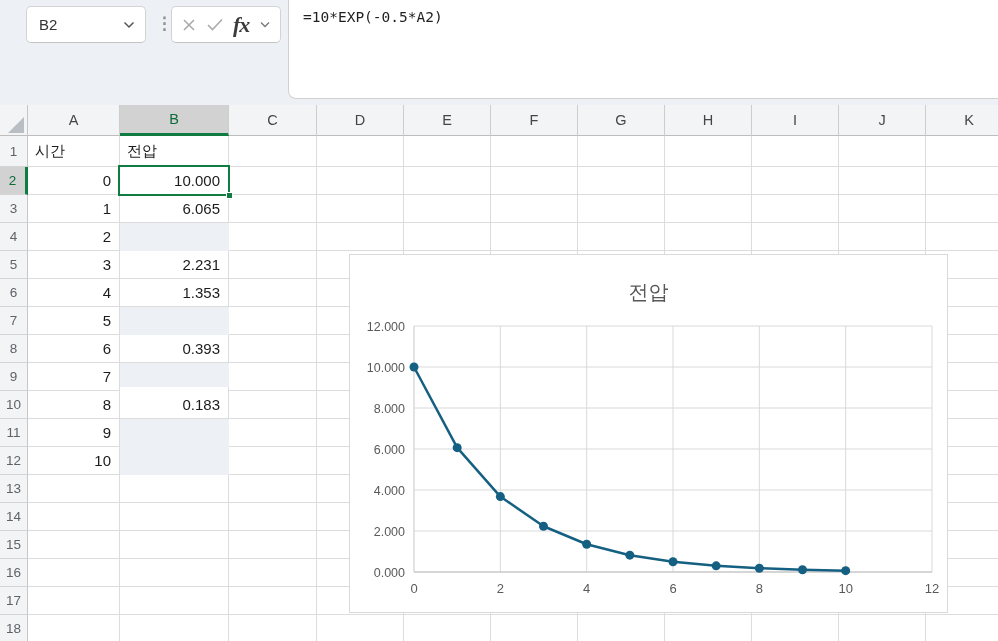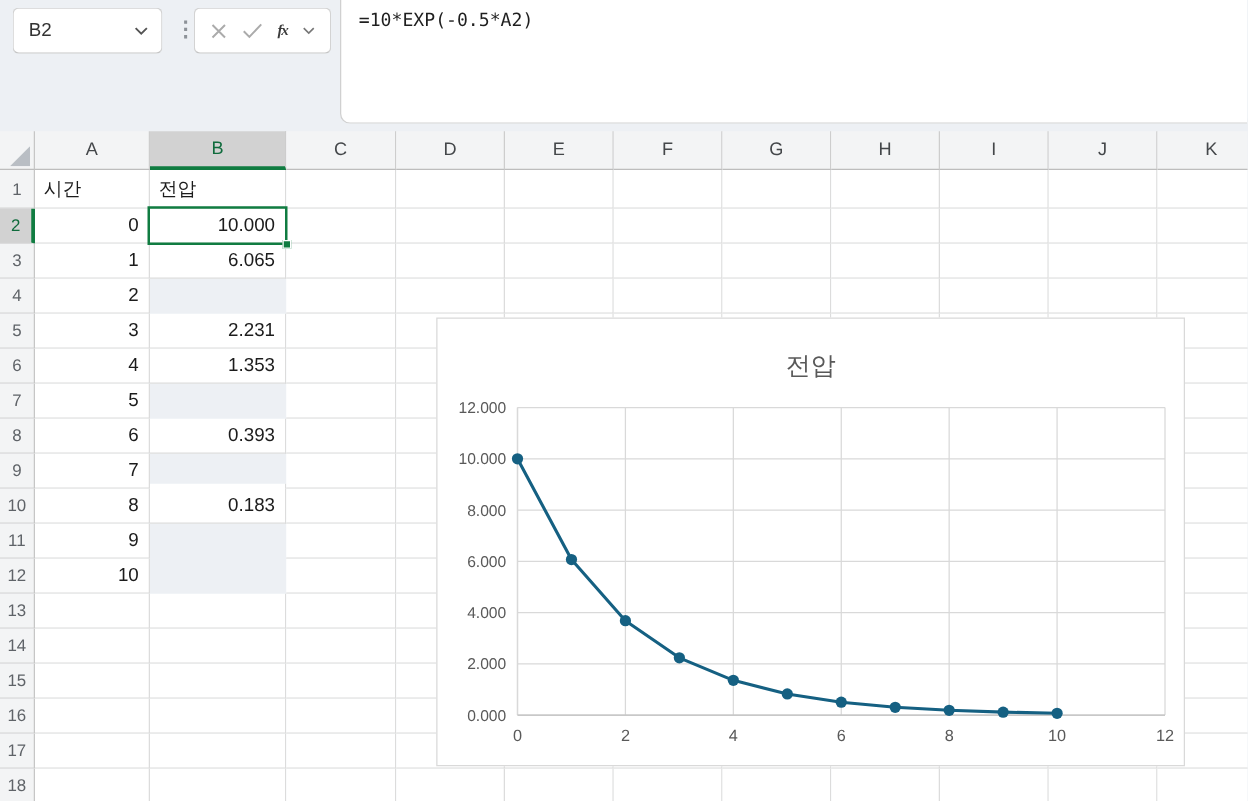--- a/index.html
+++ b/index.html
@@ -1,32 +1,32 @@
 <!DOCTYPE html>
 <html><head>
 <meta charset="utf-8">
 <style>
   * { box-sizing: border-box; margin: 0; padding: 0; }
   html,body { width: 998px; height: 641px; }
   body { font-family: "Liberation Sans", sans-serif; background: #edf0f4; }
   .app { position: relative; width: 998px; height: 641px; overflow: hidden; background: #edf0f4; }
 
   
-  .topbar { position: absolute; left: 0; top: 0; width: 948px; height: 104px; background: #edf0f4; }
+  .topbar { position: absolute; left: 16px; top: 0; width: 948px; height: 104px; background: #edf0f4; }
   .name-box { position: absolute; left: 10px; top: 6px; width: 120px; height: 37px;
               background: #fff; border: 1px solid #d3d3d3; border-bottom-color: #c4c4c4;
               border-radius: 5px; display: flex; align-items: center; }
   .nb-text { padding-left: 12px; font-size: 15px; color: #333; flex: 1; }
   .nb-chev { margin-right: 10px; }
   .grip { position: absolute; left: 140px; top: 11px; width: 12px; height: 28px;
           color: #8d9298; font-size: 17px; line-height: 26px; text-align: center; font-weight: bold; }
   .fx-group { position: absolute; left: 155px; top: 6px; width: 110px; height: 37px;
               background: #fff; border: 1px solid #d3d3d3; border-bottom-color: #c4c4c4;
               border-radius: 5px; display: flex; align-items: center; justify-content: space-evenly; }
-  .fx-label { font-style: italic; font-family: "Liberation Serif", serif; font-size: 12px;
+  .fx-label { font-style: italic; font-family: "Liberation Serif", serif; font-size: 22px;
               color: #3c3c3c; font-weight: bold; letter-spacing: -1px; }
   .formula-bar { position: absolute; left: 272px; top: -2px; width: 726px; height: 101px;
                  background: #fff; border-left: 1px solid #d0d0d0; border-bottom: 1px solid #d0d0d0;
                  border-bottom-left-radius: 8px; }
   .formula-text { display: block; padding: 11px 0 0 14px; font-family: "DejaVu Sans Mono", monospace;
                   font-size: 14.5px; color: #1f1f1f; white-space: pre; }
 
   
   .sheet { position: absolute; left: 0; top: 0; width: 998px; height: 641px; }
   .hcell { position: absolute; background: #f3f4f5; border-right: 1px solid #cdcdcd;

